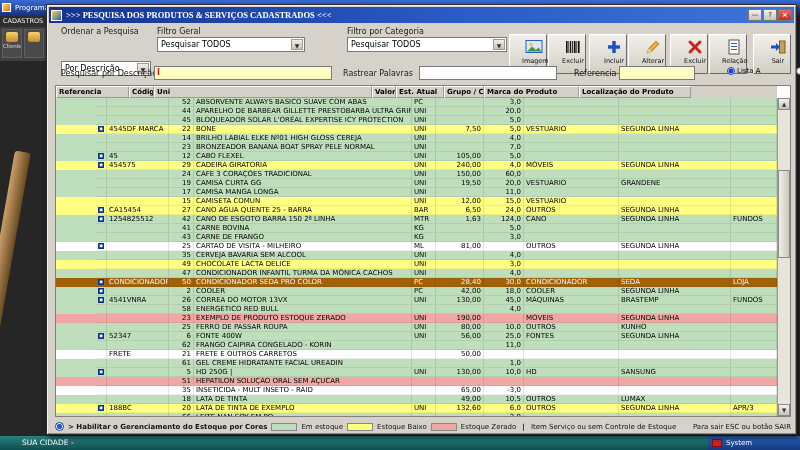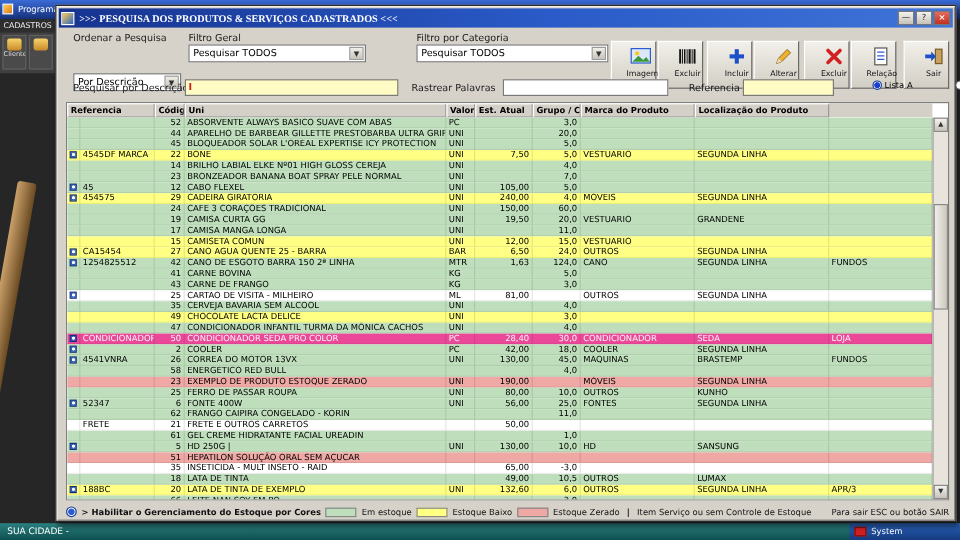--- a/index.html
+++ b/index.html
@@ -22,21 +22,21 @@
     color:#ddd; font-size:5.5px; text-align:center; overflow:hidden; }
   .bg-tool .ico { width:12px; height:10px; margin:2px auto 1px;
     background:linear-gradient(#f7d56a,#c98a2a); border-radius:2px; }
   .pencil { position:absolute; left:-6px; top:150px; width:16px; height:240px;
     background:linear-gradient(90deg,#caa06a,#6a4a22); transform:rotate(10deg);
     border-radius:3px; }
 
   
   .statusbar { position:absolute; left:0; bottom:0; width:800px; height:14px;
     background:linear-gradient(180deg,#2a8080,#0f4f4f); color:#fff; }
-  .status-left { font-size:7.5px; line-height:14px; padding-left:6px; }
+  .status-left { font-size:7.5px; line-height:14px; padding-left:22px; }
   .status-right { position:absolute; right:0; top:0; height:14px; width:92px;
     background:linear-gradient(180deg,#2a62b8,#153a80); display:flex; align-items:center;
     gap:4px; padding:0 4px; font-size:7px; color:#fff; }
   .red-btn { width:10px; height:8px; background:#d02020; border:1px solid #801010; }
 
   
   .dialog { position:absolute; left:46px; top:4px; width:751px; height:431px;
     background:#d6d2ca; border:1px solid #2a2a2a;
     box-shadow: inset 1px 1px 0 #f4f2ee, inset -1px -1px 0 #8a8a8a, 2px 3px 5px rgba(0,0,0,.55); }
   .titlebar { position:absolute; left:2px; top:2px; right:2px; height:16px;
@@ -80,30 +80,30 @@
   .thead { position:absolute; left:0; right:13px; top:0; height:12px; display:grid;
     grid-template-columns:73px 25px 218px 24px 48px 40px 95px 112px 1fr;
     background:#d4d0c8; font-size:7px; font-weight:bold; }
   .thead .hc { border-right:1px solid #9a9a9a; border-bottom:1px solid #9a9a9a;
     border-top:1px solid #fff; border-left:1px solid #fff; padding:1px 2px;
     overflow:hidden; white-space:nowrap; }
   .tbody { position:absolute; left:0; right:13px; top:12px; bottom:0; display:flex;
     flex-direction:column; background:#fff; overflow:hidden; }
   .trow { flex:1 1 0; display:grid;
     grid-template-columns:11px 62px 25px 218px 24px 48px 40px 95px 112px 1fr;
-    font-size:7px; align-items:stretch; cursor:pointer; }
+    font-size:7px; align-items:stretch; cursor:pointer;padding-left:40px; }
   .trow > div { padding:0 2px; white-space:nowrap; overflow:hidden;
     border-right:1px solid rgba(0,0,0,.10); border-bottom:1px solid rgba(0,0,0,.07);
     display:flex; align-items:center; }
   .trow .num { justify-content:flex-end; }
   .row-green { background:#bfdfbc; }
   .row-yellow { background:#ffff84; }
   .row-pink { background:#efa8a4; }
   .row-white { background:#ffffff; }
-  .row-selected { background:#ec4899; color:#f6f6f6; }
+  .row-selected { background:#a16207; color:#f6f6f6; }
   .img-ico { width:7px; height:6px; border:1px solid #10307a;
     background:radial-gradient(circle at 55% 45%, #fff 0 1px, #2a5bd0 1.6px); }
 
   .scrollbar { position:absolute; right:0; top:12px; bottom:0; width:13px;
     background:#e8e4dc; border-left:1px solid #9a9a9a; }
   .sb-btn { position:absolute; left:0; right:0; height:12px;
     background:linear-gradient(#f4f2ee,#c6c2b8); border:1px solid #8a8a8a;
     font-size:5.5px; text-align:center; line-height:10px; color:#333; cursor:pointer; }
   .sb-btn.up { top:0; } .sb-btn.down { bottom:0; }
   .sb-thumb { position:absolute; left:0; right:0; top:72px; height:88px;

